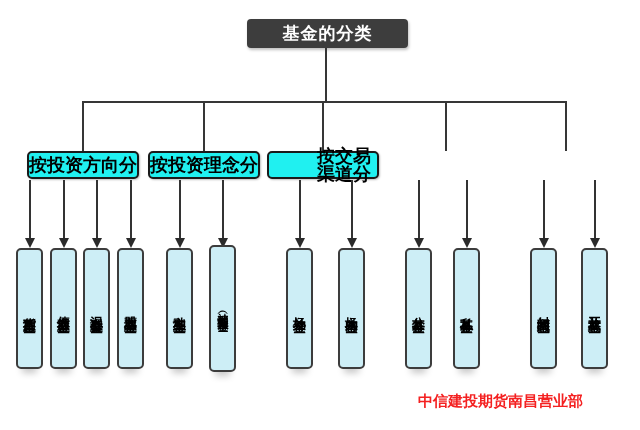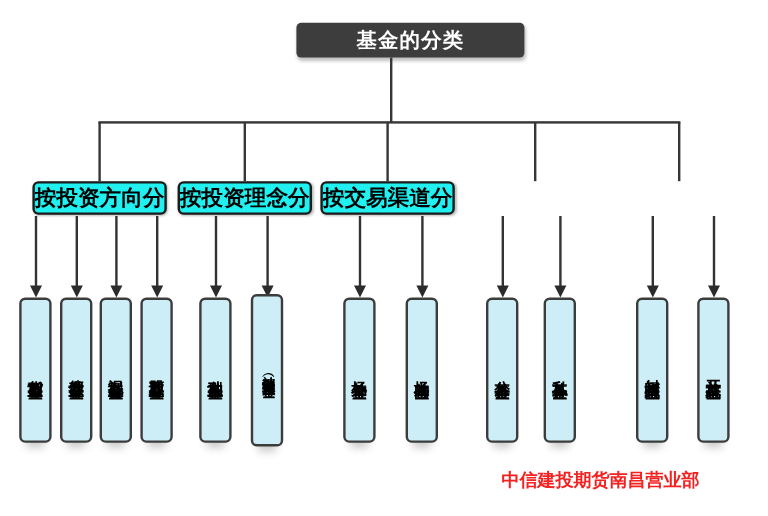--- a/index.html
+++ b/index.html
@@ -11,21 +11,21 @@
     width: 640px;
     height: 430px;
     background: #ffffff;
     overflow: hidden;
   }
 
   
   .root-box {
     position: absolute;
     left: 247px; top: 19px;
-    width: 190px; height: 29px;
+    width: 161px; height: 29px;
     background: #3d3d3d;
     border-radius: 4px;
     display: flex; align-items: center; justify-content: center;
     box-shadow: 1px 2px 3px rgba(0,0,0,0.25);
   }
   .root-box span {
     color: #ffffff;
     font-size: 17px;
     font-weight: bold;
     letter-spacing: 1px;
@@ -113,21 +113,21 @@
   <div class="line" style="left:322px; top:102px; width:2px; height:49px;"></div>
   <div class="line" style="left:445px; top:102px; width:2px; height:49px;"></div>
   <div class="line" style="left:565px; top:102px; width:2px; height:49px;"></div>
 
   <div class="cat" style="left:27px;">
     <span>按投资方向分</span>
   </div>
   <div class="cat" style="left:148px;">
     <span>按投资理念分</span>
   </div>
-  <div class="cat" style="left:267px;">
+  <div class="cat" style="left:267px;padding-left:48px;">
     <span>按交易渠道分</span>
   </div>
 
   <div class="arrow-line" style="left:29px;"></div>
   <div class="arrow-head" style="left:25px;"></div>
   <div class="arrow-line" style="left:63px;"></div>
   <div class="arrow-head" style="left:59px;"></div>
   <div class="arrow-line" style="left:96px;"></div>
   <div class="arrow-head" style="left:92px;"></div>
   <div class="arrow-line" style="left:130px;"></div>

